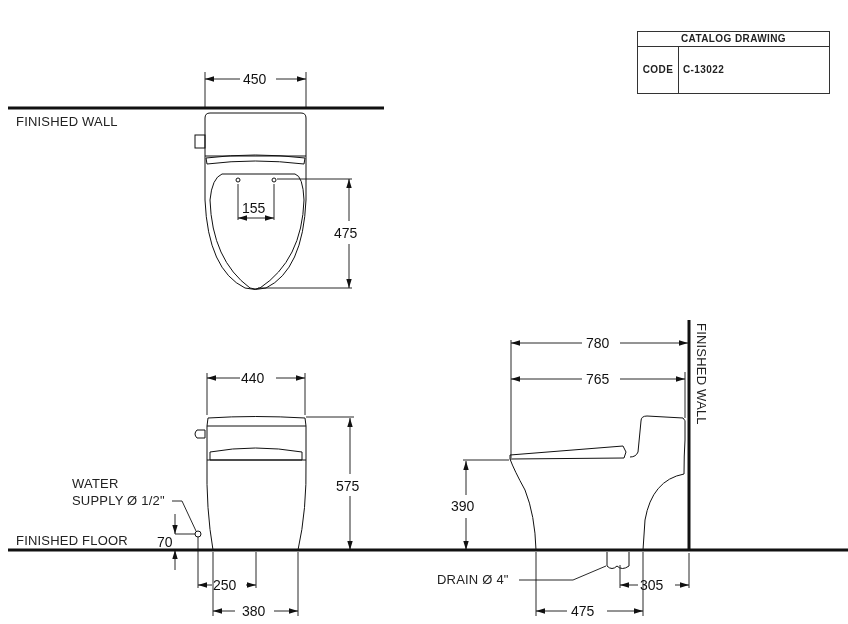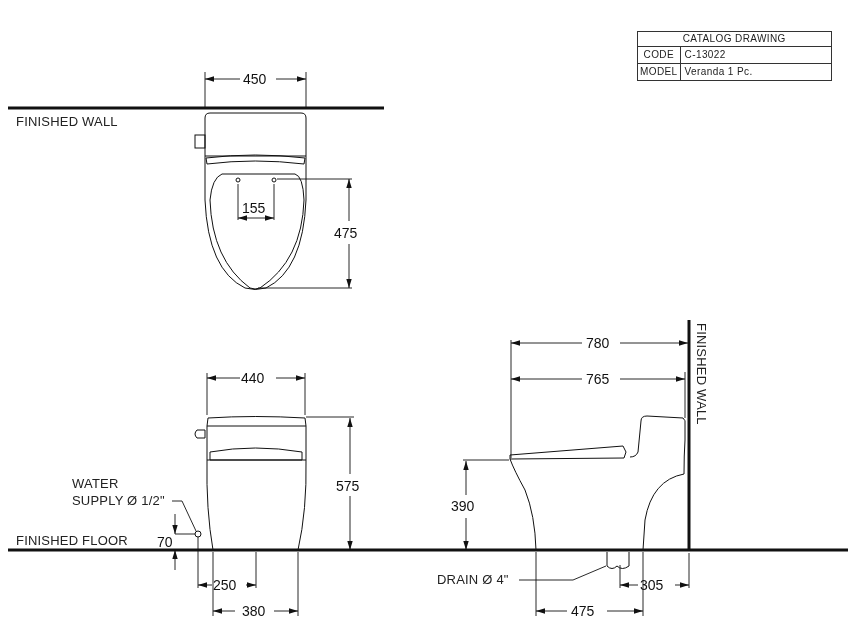--- a/index.html
+++ b/index.html
@@ -3,23 +3,23 @@
   <meta charset="utf-8">
   <style>
     html, body { margin: 0; padding: 0; background: #ffffff; }
     body { width: 848px; height: 624px; position: relative; overflow: hidden; font-family: "Liberation Sans", sans-serif; }
     svg { position: absolute; left: 0; top: 0; }
     .ln { stroke: #111; stroke-width: 1; fill: none; }
     .thk { stroke: #111; stroke-width: 3; fill: none; }
     .dim { stroke: #111; stroke-width: 0.9; fill: none; }
     .txt { font-family: "Liberation Sans", sans-serif; font-size: 14px; fill: #111; }
     .lbl { font-family: "Liberation Sans", sans-serif; font-size: 13px; fill: #222; letter-spacing: 0.2px; }
-    .tbtable { position: absolute; left: 637px; top: 31px; border-collapse: collapse; font-family: "Liberation Sans", sans-serif; font-size: 10px; color: #222; letter-spacing: 0.4px; }
+    .tbtable { position: absolute; left: 637px; top: 31px; border-collapse: collapse; font-family: "Liberation Sans", sans-serif; font-size: 10px; color: #222; letter-spacing: 0.4px; font-weight: bold; }
     .tbtable td { border: 1px solid #333; height: 14px; padding: 0 4px; line-height: 14px; white-space: nowrap; }
-    .tbtable td.k { width: 36px; text-align: center; padding: 1px 2px; }
+    .tbtable td.k { width: 36px; text-align: center; padding: 16px 2px; }
     .tbtable td.v { width: 142px; }
     .tbtable td.h { text-align: center; }
   </style>
 </head>
 <body>
 
 <svg width="848" height="624" viewBox="0 0 848 624">
   <defs>
     <marker id="arr" viewBox="0 0 10 6" refX="10" refY="3" markerWidth="10" markerHeight="6" orient="auto-start-reverse">
       <path d="M0,0 L10,3 L0,6 z" fill="#111"></path>
@@ -152,18 +152,14 @@
 
 <table class="tbtable">
   <tbody>
       <tr>
     <td class="h" colspan="2">CATALOG DRAWING</td>
   </tr>
   <tr>
     <td class="k">CODE</td>
     <td class="v">C-13022</td>
   </tr>
-  <tr>
-    <td class="k">MODEL</td>
-    <td class="v">Veranda 1 Pc.</td>
-  </tr>
 </tbody>
   </table>
 
 </body></html>

